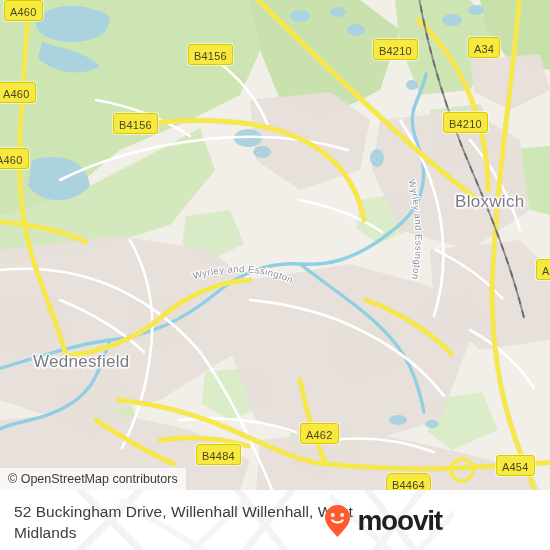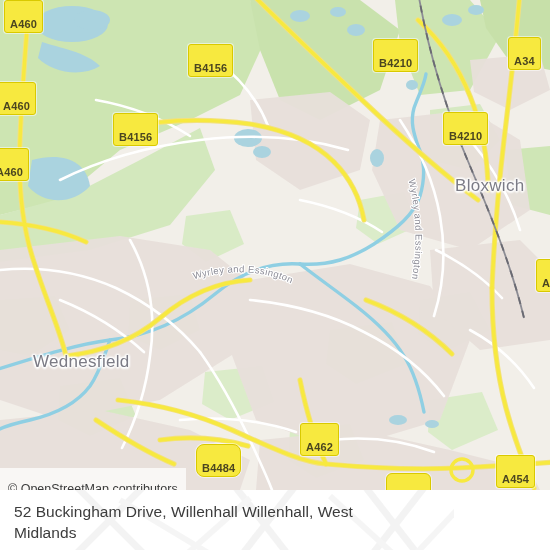--- a/index.html
+++ b/index.html
@@ -22,22 +22,22 @@
     color:#7b7b85;font-size:15px;letter-spacing:.3px;
     text-shadow:
       1.5px 0 2px #fff,-1.5px 0 2px #fff,0 1.5px 2px #fff,0 -1.5px 2px #fff,
       1px 1px 2px #fff,-1px -1px 2px #fff,1px -1px 2px #fff,-1px 1px 2px #fff;
   }
   .place.big{font-size:17px;}
 
   
   .shield{
     background:#f7e93f;border:1px solid #d9c900;border-radius:3px;
-    color:#4b4620;font-size:11px;font-weight:bold;letter-spacing:.2px;
-    padding:17px 5px 2px;line-height:12px;
+    color:#4b4620;font-size:11px;font-weight:normal;letter-spacing:.2px;
+    padding:5px 5px 2px;line-height:12px;
     box-shadow:0 0 0 1px rgba(255,255,255,.5);
   }
 
   
   .canal-lbl{
     fill:#8d8d97;font-size:9.5px;font-family:"Liberation Sans",sans-serif;
     letter-spacing:.4px;paint-order:stroke;stroke:#fff;stroke-width:2.2px;stroke-linejoin:round;
   }
 
   
@@ -59,21 +59,21 @@
   .card-arrow{
     position:absolute;left:50%;top:100%;transform:translateX(-50%);
     width:0;height:0;border-left:14px solid transparent;border-right:14px solid transparent;
     border-top:11px solid #fff;
   }
 
   
   .attrib{
     position:absolute;left:0;top:468px;
     background:rgba(255,255,255,.72);
-    color:#3a3a3a;font-size:12.5px;padding:14px 8px 4px 8px;
+    color:#3a3a3a;font-size:12.5px;padding:4px 8px 4px 8px;
   }
 
   
   .footer{
     position:absolute;left:0;top:490px;width:454px;height:60px;
     background:#ffffff;overflow:hidden;
   }
   .footer-wm{position:absolute;left:0;top:-480px;width:550px;height:550px;opacity:.5;}
   .addr{
     position:absolute;left:14px;top:11px;width:355px;
@@ -231,33 +231,33 @@
         <text class="canal-lbl">
           <textPath href="#canalpath1" startOffset="2">Wyrley and Essington Canal</textPath>
         </text>
         <path id="canalpath2" d="M192 280 C228 268 268 270 296 286" fill="none"></path>
         <text class="canal-lbl">
           <textPath href="#canalpath2" startOffset="2">Wyrley and Essington Canal</textPath>
         </text>
       </g>
     </svg>
 
-    <div class="lbl place big" style="left:455px;top:176px;">Bloxwich</div>
+    <div class="lbl place big" style="left:455px;top:192px;">Bloxwich</div>
     <div class="lbl place big" style="left:33px;top:332px;margin-top:20px;">Wednesfield</div>
 
     <div class="lbl shield" style="left:4px;top:0px;">A460</div>
     <div class="lbl shield" style="left:-3px;top:82px;">A460</div>
     <div class="lbl shield" style="left:-10px;top:148px;">A460</div>
     <div class="lbl shield" style="left:188px;top:44px;">B4156</div>
     <div class="lbl shield" style="left:113px;top:113px;">B4156</div>
     <div class="lbl shield" style="left:373px;top:39px;">B4210</div>
     <div class="lbl shield" style="left:443px;top:112px;">B4210</div>
-    <div class="lbl shield" style="left:468px;top:37px;margin-left:40px;">A34</div>
+    <div class="lbl shield" style="left:468px;top:37px;">A34</div>
     <div class="lbl shield" style="left:536px;top:259px;">A54</div>
-    <div class="lbl shield" style="left:196px;top:444px;border-radius:8px;">B4484</div>
+    <div class="lbl shield" style="left:196px;top:444px;">B4484</div>
     <div class="lbl shield" style="left:300px;top:423px;">A462</div>
     <div class="lbl shield" style="left:386px;top:473px;border-radius:6px;">B4464</div>
     <div class="lbl shield" style="left:496px;top:455px;">A454</div>
 
 
     <div class="attrib">© OpenStreetMap contributors</div>
   </div>
 
   <div class="footer">
     <svg class="footer-wm" viewBox="0 0 550 550">
@@ -274,15 +274,24 @@
         <path d="M120 490 L220 550"></path>
           <path d="M250 488 L180 550"></path>
         <path d="M330 486 L400 550"></path>
           <path d="M470 486 L410 550"></path>
         <path d="M500 492 L550 530"></path>
       </g>
     </svg>
 
     <div class="addr">52 Buckingham Drive, Willenhall Willenhall, West Midlands</div>
 
+    <div class="brand">
+      <svg width="27" height="34" viewBox="0 0 27 34">
+        <path d="M13.5 1 C6.6 1 1 6.6 1 13.5 C1 21 9 27.5 13.5 33 C18 27.5 26 21 26 13.5 C26 6.6 20.4 1 13.5 1 Z" fill="#ff5b2e"></path>
+        <circle cx="8.8" cy="11" r="1.9" fill="#ffffff"></circle>
+        <circle cx="18.2" cy="11" r="1.9" fill="#ffffff"></circle>
+        <path d="M8.2 16.2 C10.4 19.2 16.6 19.2 18.8 16.2" fill="none" stroke="#ffffff" stroke-width="2" stroke-linecap="round"></path>
+      </svg>
+      <span class="brand-word">moovit</span>
+    </div>
   </div>
 
 </div>
 
 </body></html>

